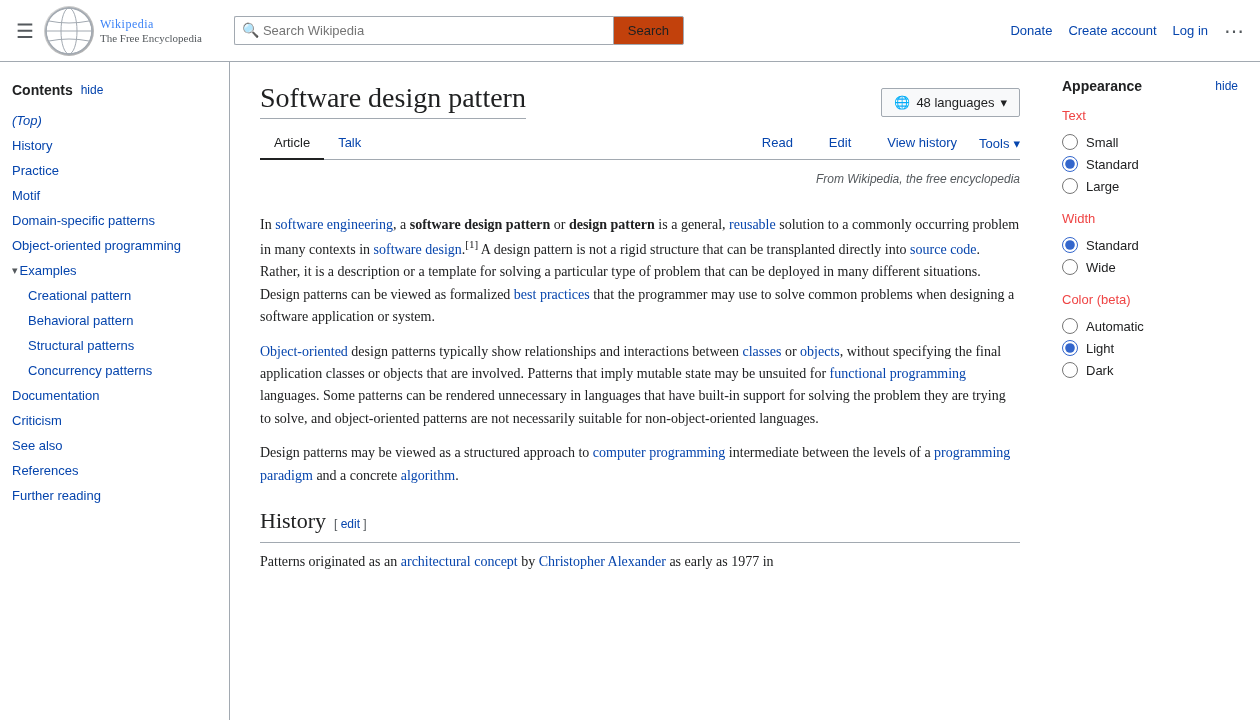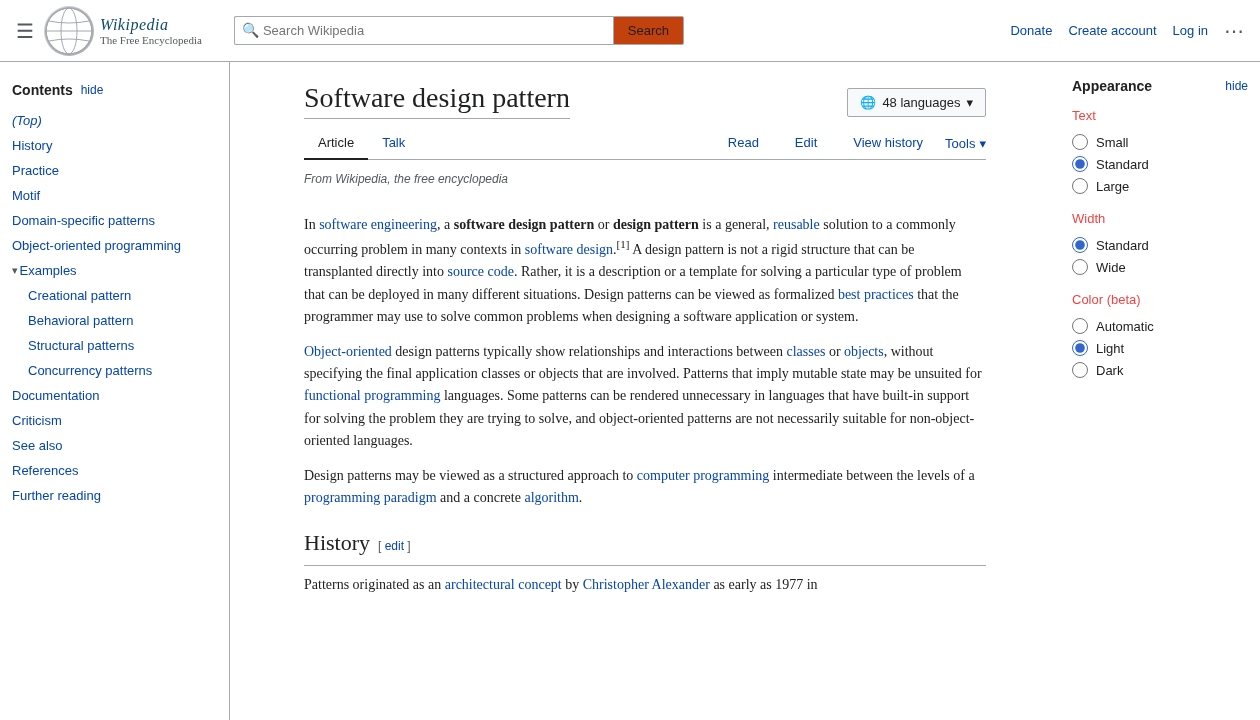--- a/index.html
+++ b/index.html
@@ -13,21 +13,21 @@
       height: 62px;
       border-bottom: 1px solid #a2a9b1;
       background: #fff;
       gap: 12px;
     }
     .header-left { display: flex; align-items: center; gap: 10px; }
     .menu-icon { font-size: 20px; cursor: pointer; color: #54595d; }
     .wiki-logo { display: flex; align-items: center; gap: 6px; text-decoration: none; }
     .wiki-globe { width: 50px; height: 50px; border-radius: 50%; background: radial-gradient(circle at 35% 35%, #e8e8e8, #a0a0a0); display: flex; align-items: center; justify-content: center; font-size: 28px; overflow: hidden; }
     .wiki-wordmark { display: flex; flex-direction: column; }
-    .wiki-wordmark-title { font-family: 'Linux Libertine', Georgia, serif; font-size: 16px; font-weight: normal; color: #0c4a6e; letter-spacing: 0.5px; font-style: italic; }
+    .wiki-wordmark-title { font-family: 'Linux Libertine', Georgia, serif; font-size: 12px; font-weight: normal; color: #3b82f6; letter-spacing: 0.5px; }
     .wiki-wordmark-tagline { font-size: 11px; color: #54595d; }
     
     .search-form { display: flex; flex: 1; max-width: 450px; margin: 0 20px; }
     .search-input {
       flex: 1;
       padding: 6px 12px;
       border: 1px solid #a2a9b1;
       border-right: none;
       border-radius: 2px 0 0 2px;
       font-size: 13px;
@@ -43,21 +43,21 @@
       font-size: 13px;
       color: #202122;
       font-family: sans-serif;
     }
     
     .header-right { display: flex; align-items: center; gap: 16px; margin-left: auto; font-family: sans-serif; font-size: 13px; }
     .header-link { color: #0645ad; text-decoration: none; cursor: pointer; }
     .more-icon { color: #54595d; font-size: 20px; cursor: pointer; }
 
     
-    .main-layout { display: flex; min-height: calc(100vh - 62px); gap: 44px; }
+    .main-layout { display: flex; min-height: calc(100vh - 62px); }
     
     
     .sidebar {
       width: 230px;
       min-width: 230px;
       padding: 20px 12px;
       border-right: 1px solid #a2a9b1;
       font-size: 13px;
       font-family: sans-serif;
     }
@@ -94,21 +94,21 @@
       margin-bottom: 12px;
       font-family: sans-serif;
       font-size: 13px;
     }
     .tab-left { display: flex; gap: 0; }
     .tab { padding: 8px 14px; color: #0645ad; cursor: pointer; text-decoration: none; border-bottom: 2px solid transparent; margin-bottom: -1px; }
     .tab.active { color: #202122; border-bottom: 2px solid #202122; font-weight: normal; }
     .tab-right { display: flex; gap: 8px; margin-left: auto; align-items: center; }
     .tab-right .tab { color: #0645ad; }
     
-    .from-wiki { font-size: 12px; color: #54595d; font-family: sans-serif; margin-bottom: 12px; font-style: italic; }
+    .from-wiki { font-size: 12px; color: #54595d; font-family: sans-serif; margin-bottom: 12px; font-style: italic; text-align: right; }
     
     .article-text { font-family: -apple-system, 'Linux Libertine', Georgia, serif; font-size: 14px; line-height: 1.6; color: #202122; margin-top: 28px; }
     .article-text p { margin-bottom: 12px; }
     .article-text a { color: #0645ad; text-decoration: none; }
     .article-text strong { font-weight: bold; }
     
     .section-header {
       font-family: 'Linux Libertine', Georgia, serif;
       font-size: 22px;
       font-weight: normal;

